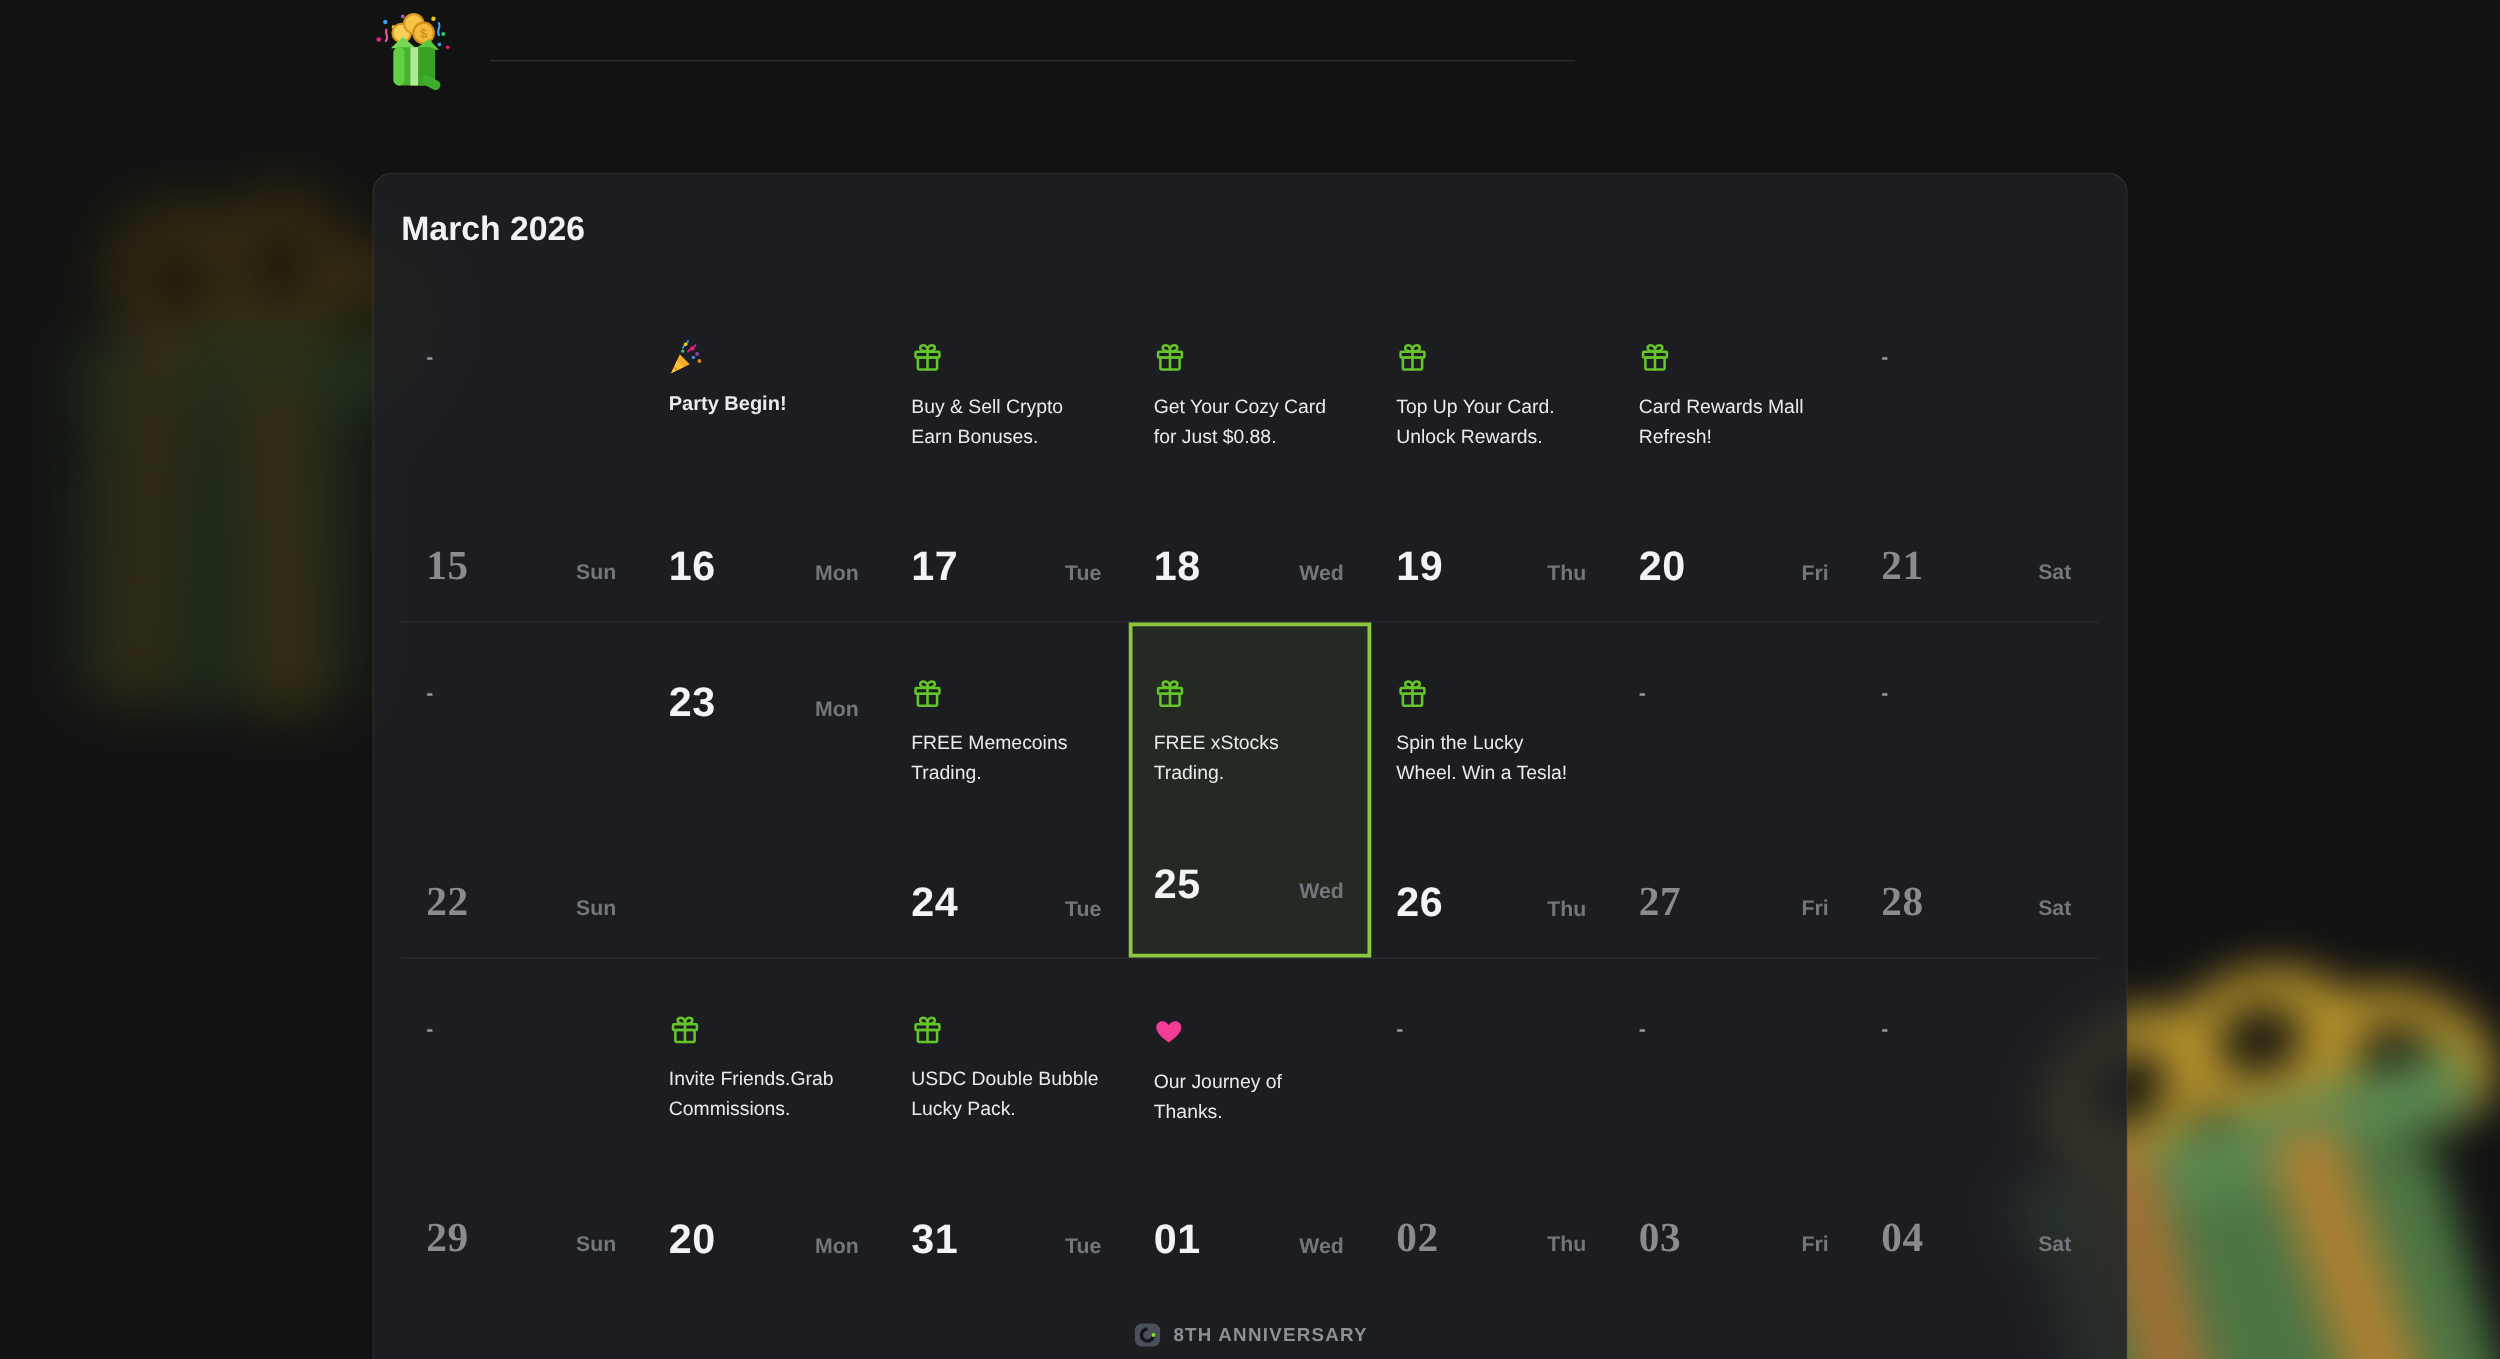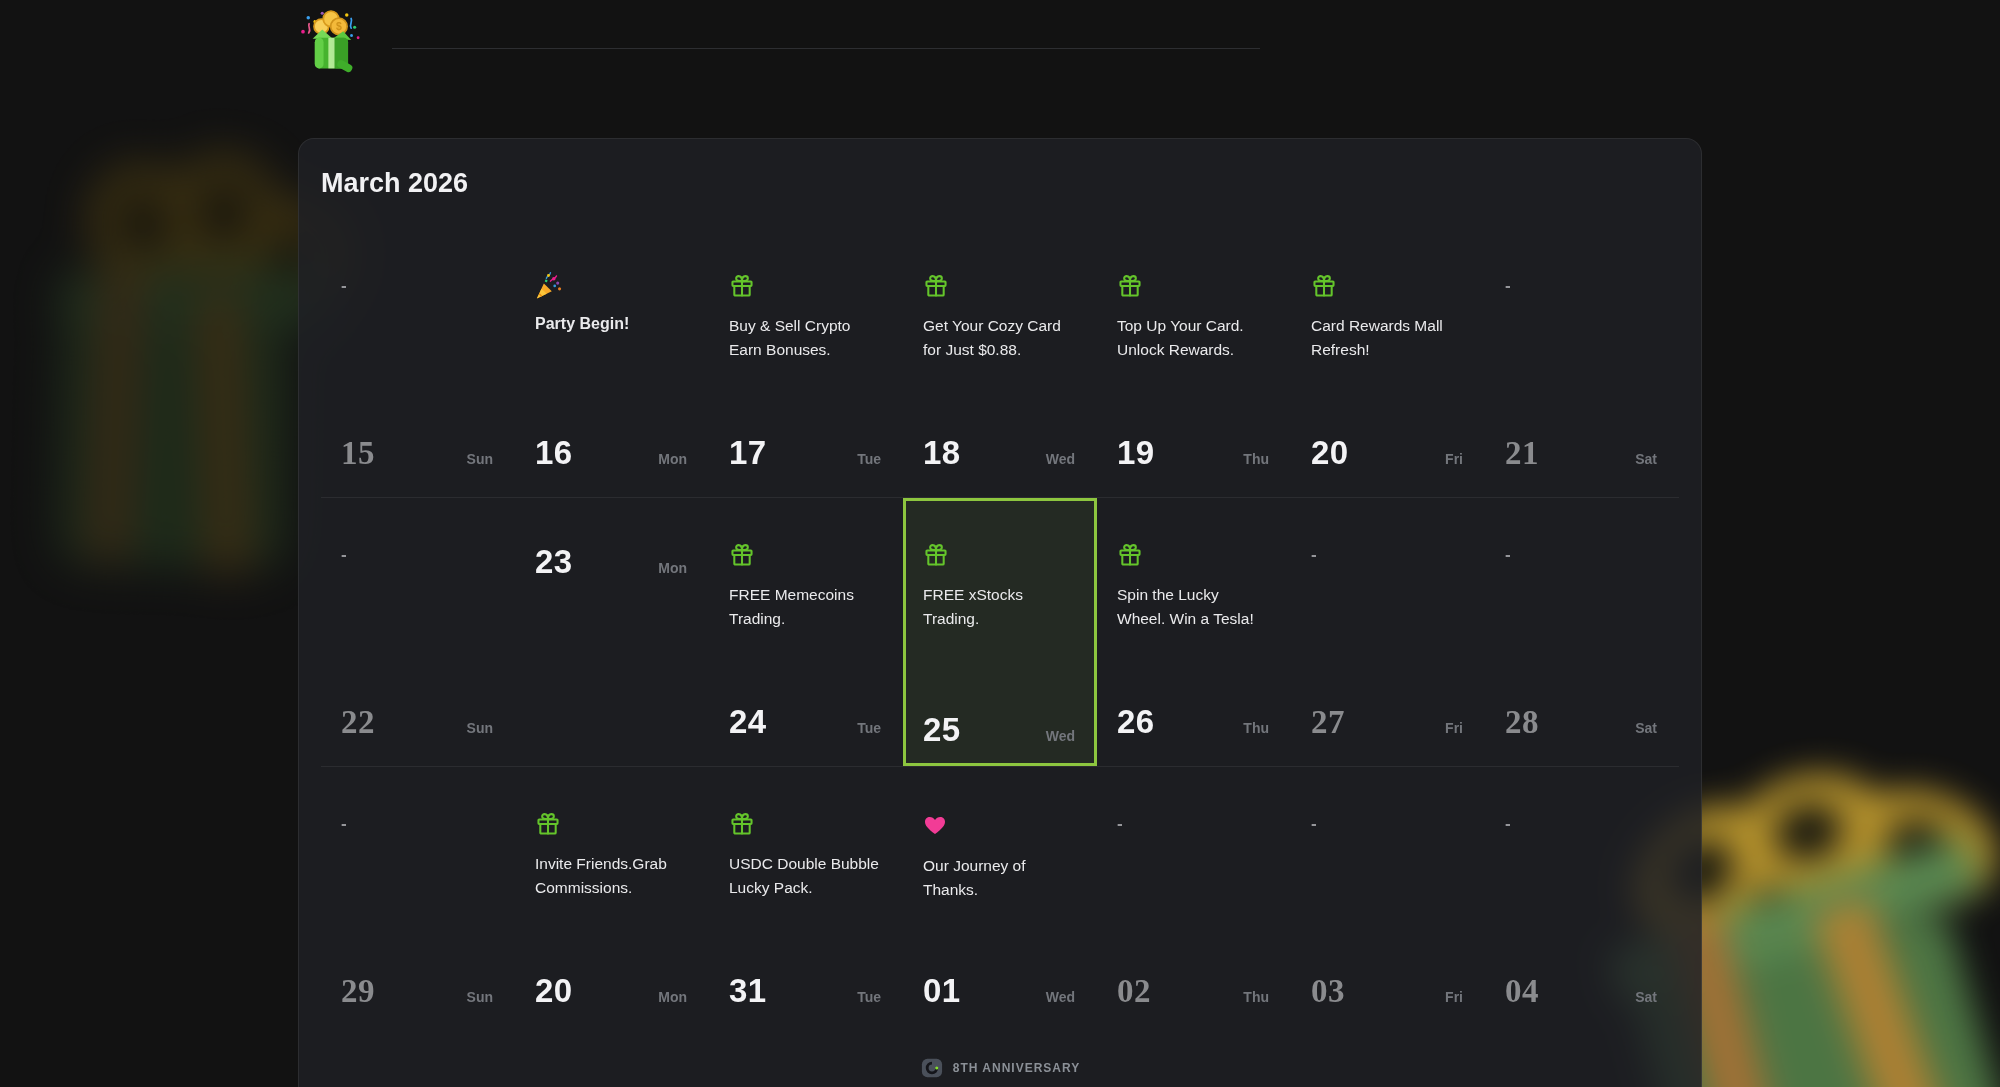--- a/index.html
+++ b/index.html
@@ -41,42 +41,42 @@
     border-radius:16px; z-index:1; padding:26px 22px 0 22px; }
   .month-title { text-align:left; font-size:27px; font-weight:700; color:#f1f1f3;
     line-height:36px; }
   .weeks { margin-top:28px; }
   .week { display:grid; grid-template-columns:repeat(7,1fr); }
   .week.divided { border-bottom:1px solid #2b2c30; }
 
   .day { height:268px; padding:44px 22px 24px 20px; display:flex;
     flex-direction:column; justify-content:space-between; }
   .day.highlight { border:3px solid #8dc63f; background:rgba(141,198,63,0.08);
-    padding:41px 19px 13px 17px; }
+    padding:41px 19px 36px 17px; }
 
   .event { min-height:110px; }
   .dash { display:block; color:#95969a; font-weight:700; font-size:17px; line-height:26px; }
   .evt-icon { display:block; height:30px; }
   .evt-icon svg { width:26px; height:26px; display:block; }
   .evt-icon.party svg { width:31px; height:31px; margin-left:-2px; margin-top:-2px; }
   .evt-icon.heart svg { width:24px; height:24px; margin-top:2px; }
   .evt-text { margin-top:11px; font-size:15.5px; line-height:24px; color:#eaeaec;
     max-width:152px; }
   .evt-text.bold { font-weight:700; font-size:16px; }
 
   .daterow { display:flex; justify-content:space-between; align-items:baseline; }
   .num { font-size:33px; font-weight:800; color:#f3f3f5; letter-spacing:.5px; line-height:40px; }
-  .wd  { font-size:14px; font-weight:700; color:#73767c; }
+  .wd  { font-size:17px; font-weight:700; color:#73767c; }
   .day.dim .num { color:#8a8b8e;font-family:Liberation Serif, serif; }
 
   
   .card-footer { margin-top:22px; display:flex; justify-content:center;
     align-items:center; gap:9px; }
   .footer-logo { width:24px; height:22px; flex:none; }
-  .footer-label { font-size:12px; font-weight:700; color:#8b9097; letter-spacing:1px;
+  .footer-label { font-size:15px; font-weight:700; color:#8b9097; letter-spacing:1px;
     font-stretch:condensed; }
   svg.defs { position:absolute; width:0; height:0; }
 </style>
 </head>
 <body>
 
 <svg class="defs" aria-hidden="true">
   <defs>
     <g id="sym-gift" fill="none" stroke="#64c42b" stroke-width="1.9" stroke-linecap="round" stroke-linejoin="round">
       <rect x="3.2" y="7.8" width="17.6" height="4.2" rx="0.6"></rect>

